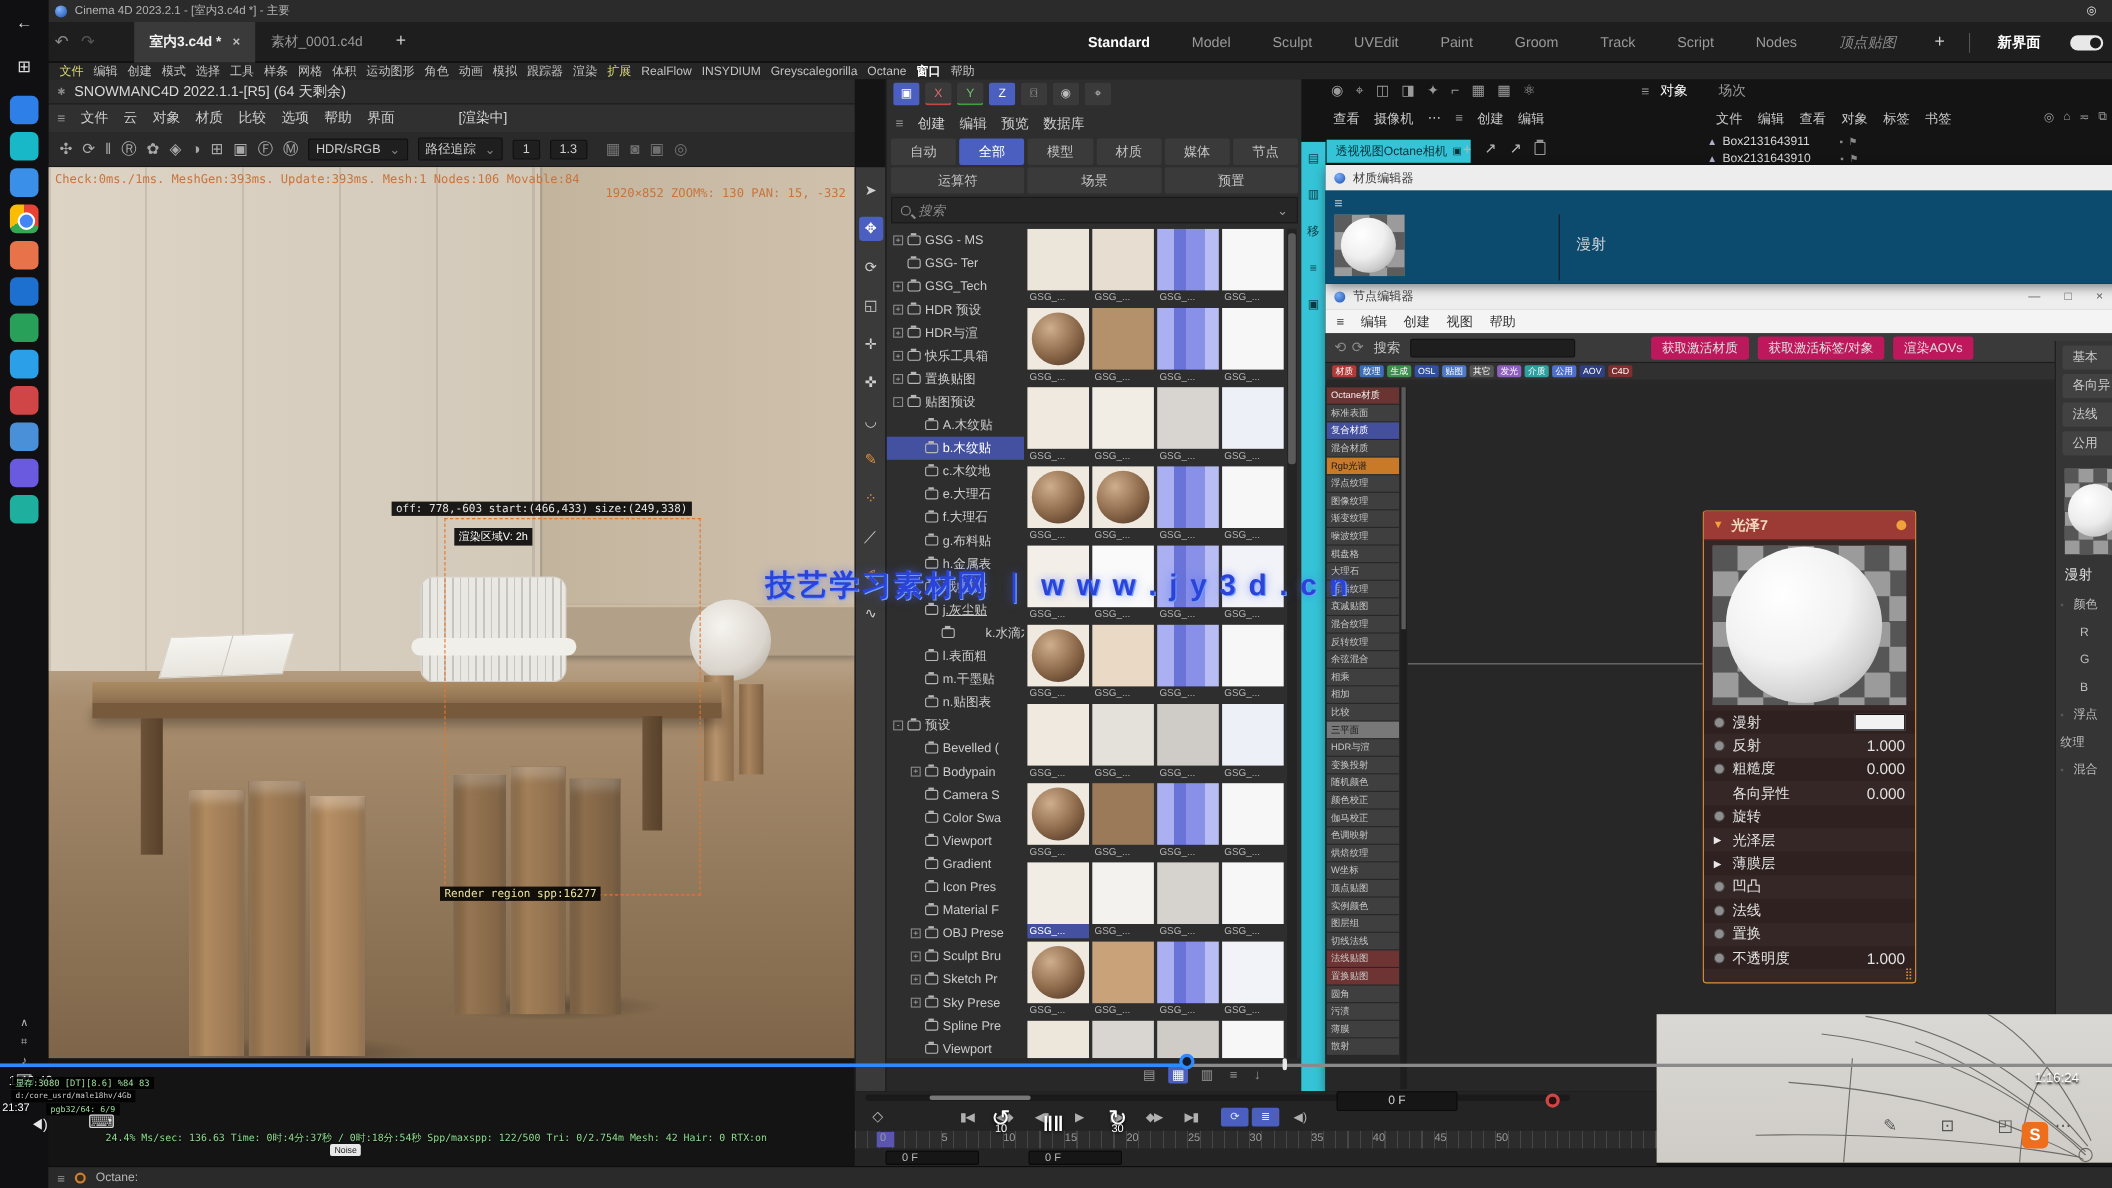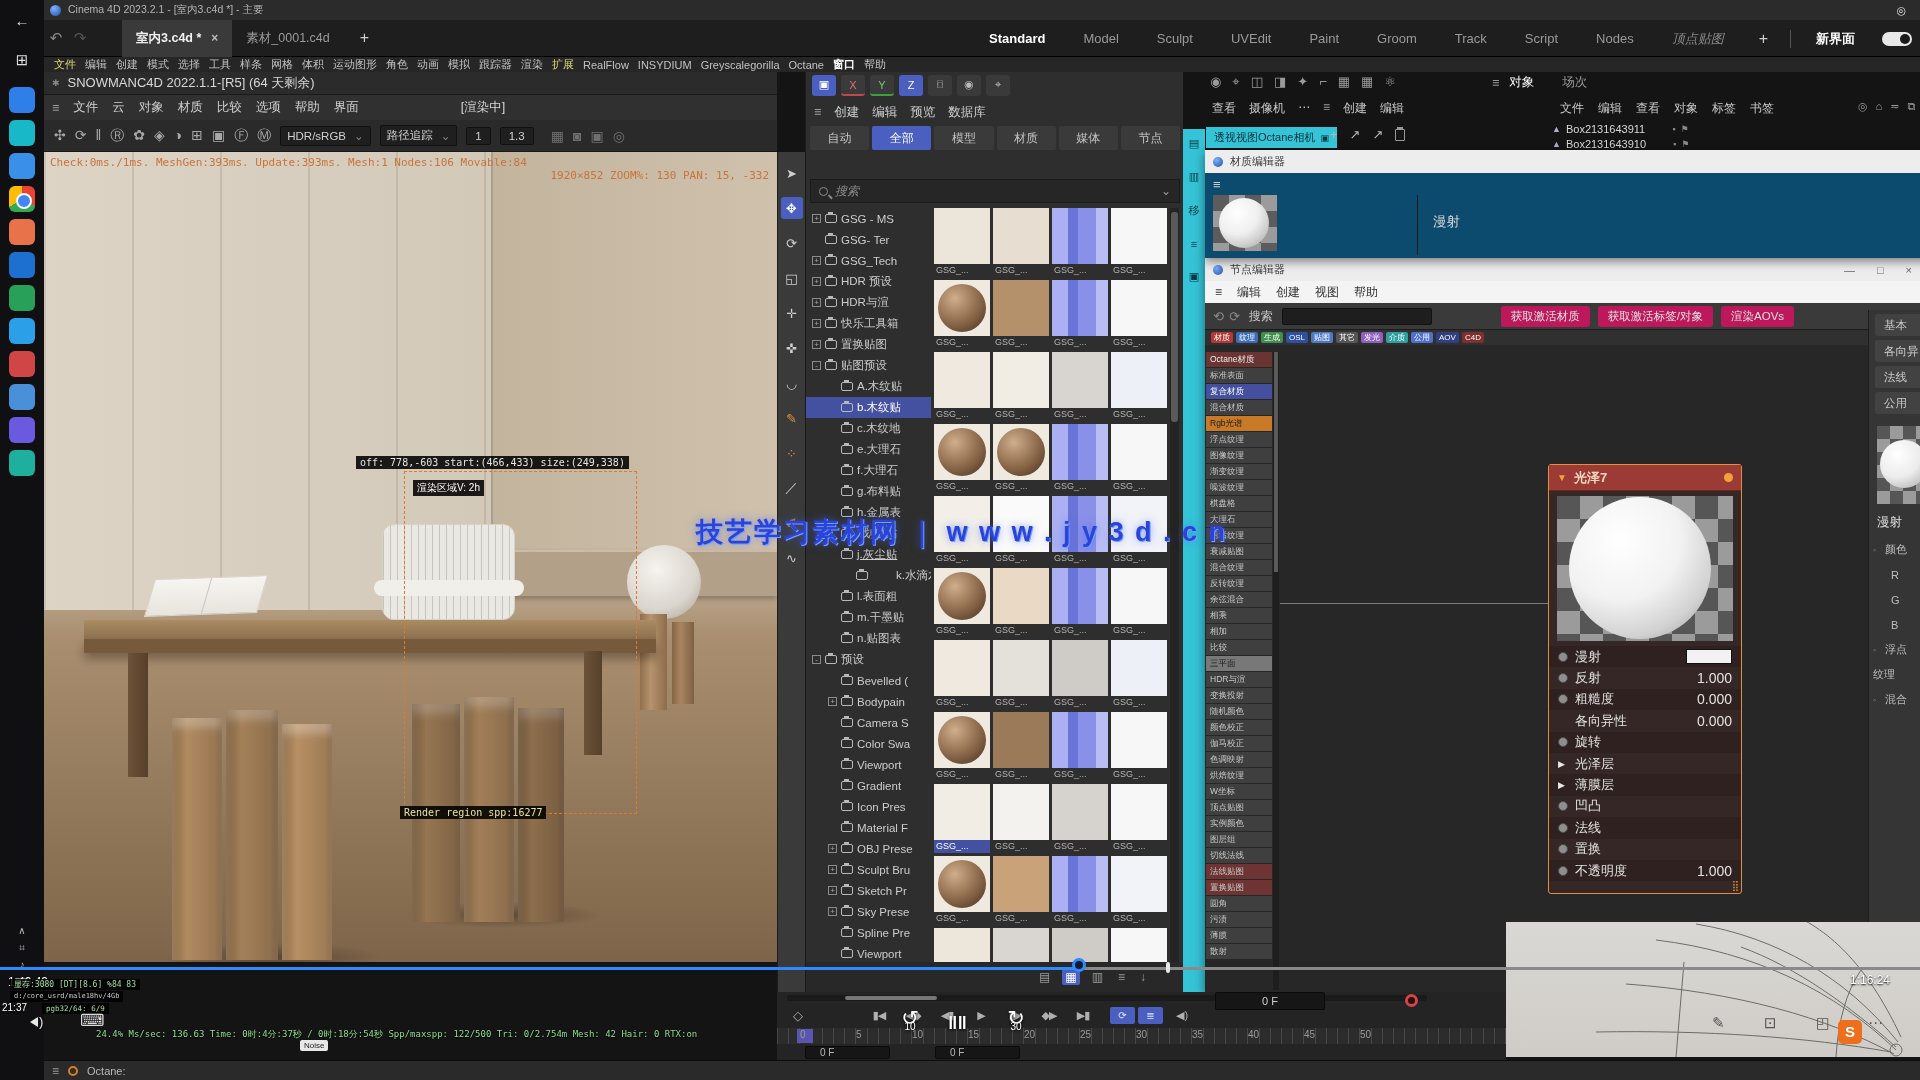--- a/index.html
+++ b/index.html
@@ -340,21 +340,21 @@
   <span id="octane-menu" style="display:flex;gap:14px">
       <span>文件</span>
       <span>云</span>
       <span>对象</span>
       <span>材质</span>
       <span>比较</span>
       <span>选项</span>
       <span>帮助</span>
       <span>界面</span>
     </span>
-  <span style="margin-left:88px;color:#d8d8d8">[渲染中]</span>
+  <span style="margin-left:44px;color:#d8d8d8">[渲染中]</span>
 </div>
 <div id="octane-toolbar">
   <span id="octane-tools" style="display:flex;gap:9px">
       <span class="oct-ico">✣</span>
       <span class="oct-ico">⟳</span>
       <span class="oct-ico">‖</span>
       <span class="oct-ico">Ⓡ</span>
       <span class="oct-ico">✿</span>
       <span class="oct-ico">◈</span>
       <span class="oct-ico">◑</span>
@@ -445,20 +445,25 @@
         <span>数据库</span>
       </span>
   </div>
   <div class="cb-filters" style="top:54px" id="cb-filters1">
       <span class="filt">自动</span>
       <span class="filt active">全部</span>
       <span class="filt">模型</span>
       <span class="filt">材质</span>
       <span class="filt">媒体</span>
       <span class="filt">节点</span>
+    </div>
+  <div class="cb-filters" style="top:80px" id="cb-filters2">
+      <span class="filt">运算符</span>
+      <span class="filt">场景</span>
+      <span class="filt">预置</span>
     </div>
   <div id="cb-search">
     <span class="mag"></span>
     <span>搜索</span>
     <span style="margin-left:auto;font-style:normal;color:#9a9a9a">⌄</span>
   </div>
   <div id="cb-tree">
       <div class="titem" style="padding-left: 6px;">
         <span class="exp">+</span>
         <span class="case"></span>

